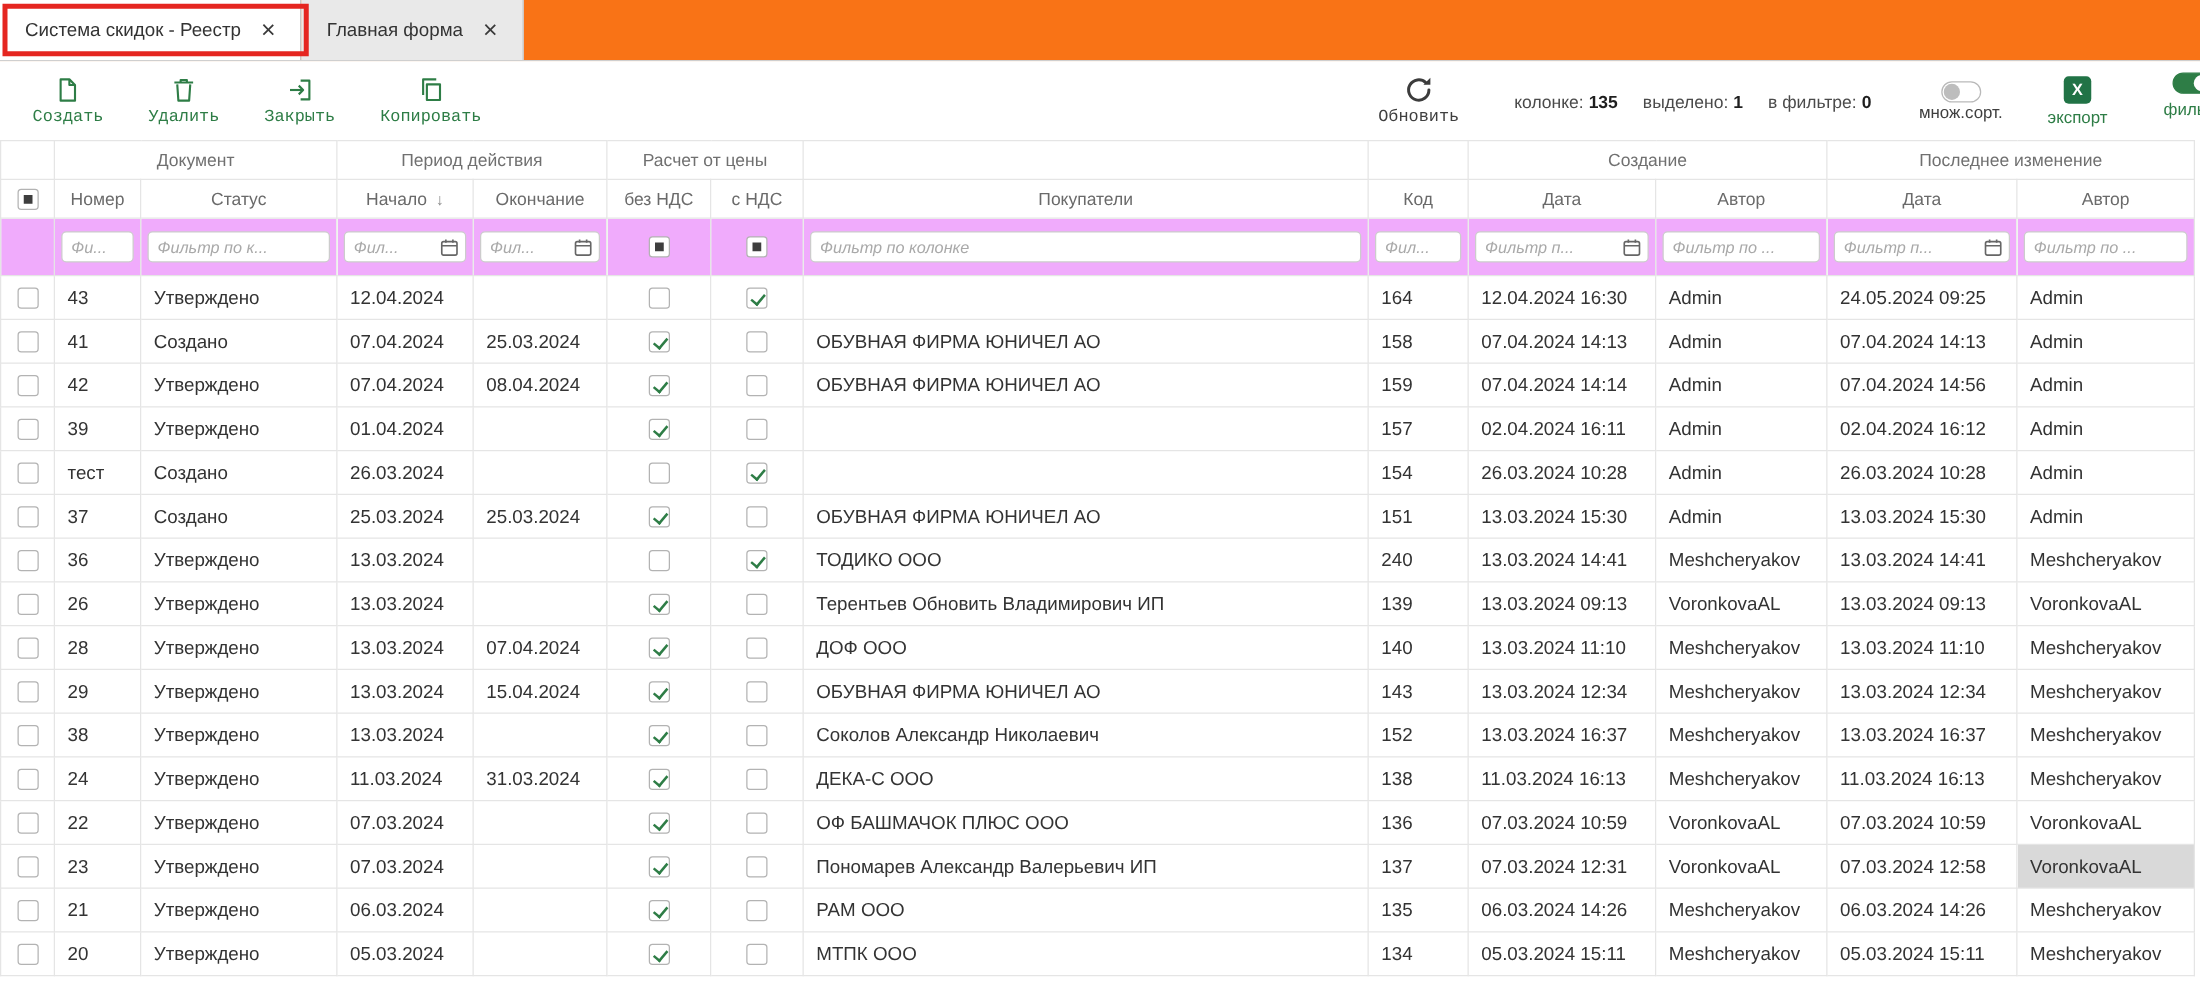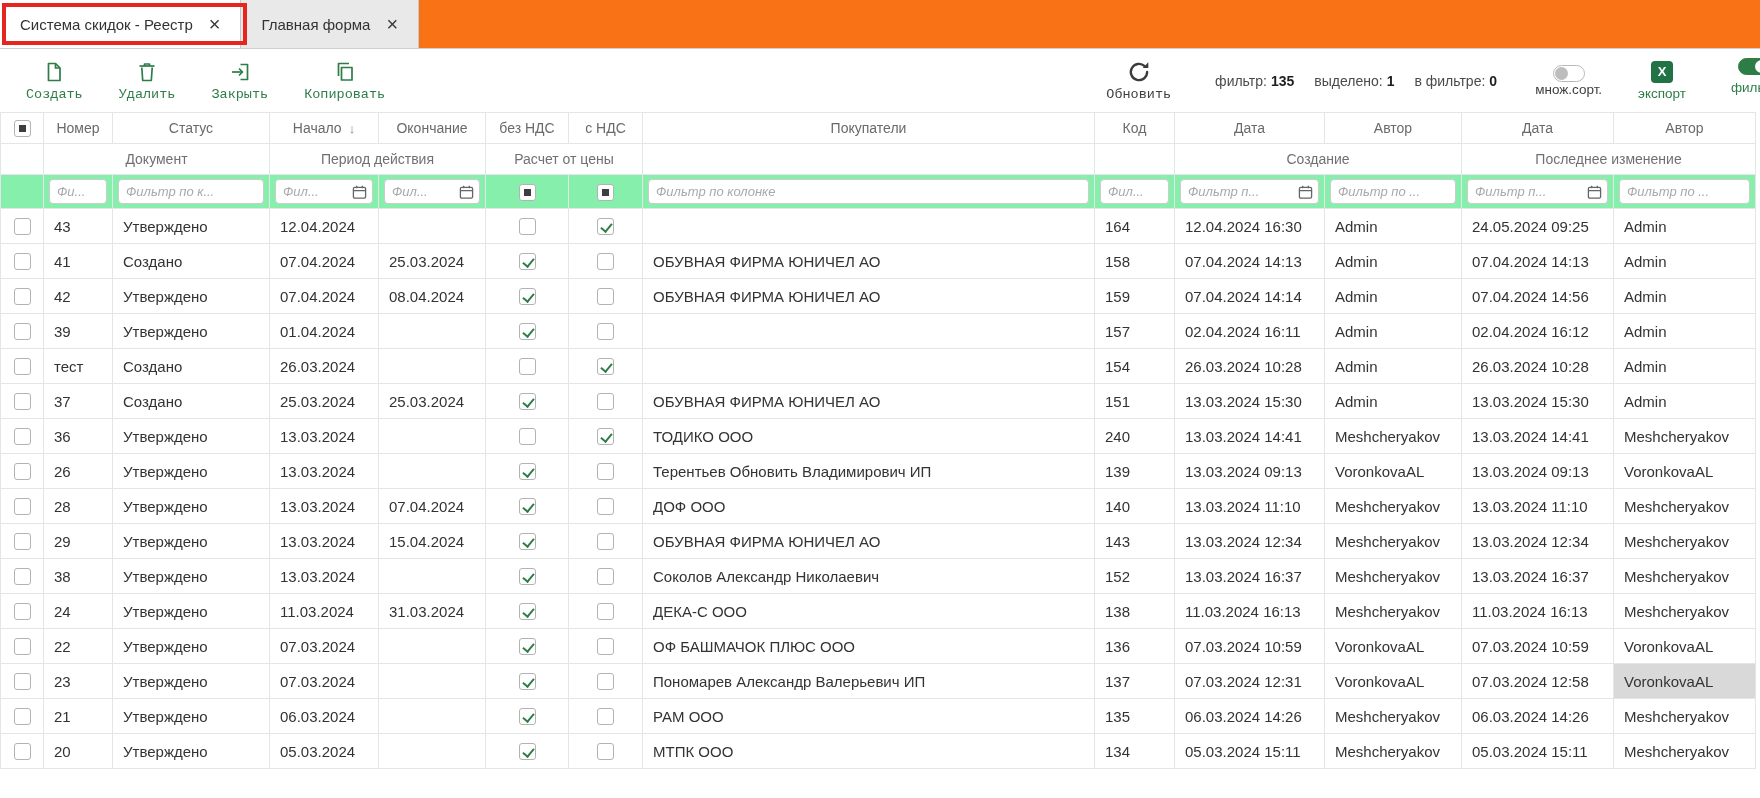--- a/index.html
+++ b/index.html
@@ -39,21 +39,21 @@
   .filter-toggle{position:absolute;right:-30px;top:9px;width:72px;display:flex;
     flex-direction:column;align-items:center;gap:5px;cursor:pointer}
 
   
   .grid-wrap{height:686px;overflow:hidden}
   table.grid{border-collapse:collapse;table-layout:fixed;width:1755px;background:#fff}
   .grid th,.grid td{border:1px solid #e5e5e5;overflow:hidden;white-space:nowrap}
   .gcell{height:31px;font-weight:400;font-size:14px;color:#707070;text-align:center;background:#fff}
   .hcell{height:31px;font-weight:400;font-size:14px;color:#6a6a6a;text-align:center;background:#fff;cursor:pointer}
   .sort-arrow{margin-left:7px;color:#8a8a8a;font-size:13px}
-  .fcell{height:34px;padding:0 5px;background:#86efac}
+  .fcell{height:46px;padding:0 5px;background:#f0abfc}
   .fcell.center{text-align:center}
   .fbox{position:relative;display:flex;align-items:center}
   .finput{width:100%;height:25px;border:1px solid #ccc;border-radius:4px;padding:0 7px;
     font-family:inherit;font-size:13px;color:#555;background:#fff;outline:none}
   .fbox.has-icon .finput{padding-right:24px}
   .finput::placeholder{color:#a9a9a9;font-style:italic}
   .cal{position:absolute;right:6px;top:50%;transform:translateY(-50%);display:flex;cursor:pointer}
   tbody td{height:35px;font-size:15px;color:#333;padding:0 10px}
   tbody td.center{padding:0;text-align:center}
   tbody tr.selected td{background:#ededed}
@@ -126,21 +126,21 @@
       <span class="tb-ico">
         <svg width="26" height="26" viewBox="0 0 24 24">
           <path d="M19.5 12a7.5 7.5 0 1 1-2.3-5.4" fill="none" stroke="#3c3c3c" stroke-width="2.2" stroke-linecap="round"></path>
           <path d="M20.6 3v5.2h-5.2z" fill="#3c3c3c"></path>
         </svg>
       </span>
       <span class="tb-lbl dark">Обновить</span>
     </button>
 
     <div class="stats">
-      <span><span>фильтр:</span><b>135</b></span>
+      <span><span>колонке:</span><b>135</b></span>
       <span><span>выделено:</span><b>1</b></span>
       <span><span>в фильтре:</span><b>0</b></span>
     </div>
 
     <div class="toggle-col">
       <span class="switch off">
           <span class="knob"></span>
         </span>
       <span class="tb-lbl dark">множ.сорт.</span>
     </div>
@@ -170,45 +170,45 @@
         <col style="width: 83px;">
         <col style="width: 74px;">
         <col style="width: 452px;">
         <col style="width: 80px;">
         <col style="width: 150px;">
         <col style="width: 137px;">
         <col style="width: 152px;">
         <col style="width: 142px;">
       </colgroup>
     <thead>
+      <tr id="group-row">
+          <th colspan="1" class="gcell"></th>
+          <th colspan="2" class="gcell">Документ</th>
+          <th colspan="2" class="gcell">Период действия</th>
+          <th colspan="2" class="gcell">Расчет от цены</th>
+          <th colspan="1" class="gcell"></th>
+          <th colspan="1" class="gcell"></th>
+          <th colspan="2" class="gcell">Создание</th>
+          <th colspan="2" class="gcell">Последнее изменение</th>
+        </tr>
       <tr id="header-row">
           <th class="hcell"><span class="cb indet"></span></th>
           <th class="hcell"><span>Номер</span></th>
           <th class="hcell"><span>Статус</span></th>
           <th class="hcell"><span>Начало</span><span class="sort-arrow">↓</span></th>
           <th class="hcell"><span>Окончание</span></th>
           <th class="hcell"><span>без НДС</span></th>
           <th class="hcell"><span>с НДС</span></th>
           <th class="hcell"><span>Покупатели</span></th>
           <th class="hcell"><span>Код</span></th>
           <th class="hcell"><span>Дата</span></th>
           <th class="hcell"><span>Автор</span></th>
           <th class="hcell"><span>Дата</span></th>
           <th class="hcell"><span>Автор</span></th>
         </tr>
-      <tr id="group-row">
-          <th colspan="1" class="gcell"></th>
-          <th colspan="2" class="gcell">Документ</th>
-          <th colspan="2" class="gcell">Период действия</th>
-          <th colspan="2" class="gcell">Расчет от цены</th>
-          <th colspan="1" class="gcell"></th>
-          <th colspan="1" class="gcell"></th>
-          <th colspan="2" class="gcell">Создание</th>
-          <th colspan="2" class="gcell">Последнее изменение</th>
-        </tr>
       <tr id="filter-row">
           <td class="fcell"></td>
           <td class="fcell">
             <div class="fbox">
               <input class="finput" placeholder="Фи..." style="">
             </div>
           </td>
           <td class="fcell">
             <div class="fbox">
               <input class="finput" placeholder="Фильтр по к..." style="">

